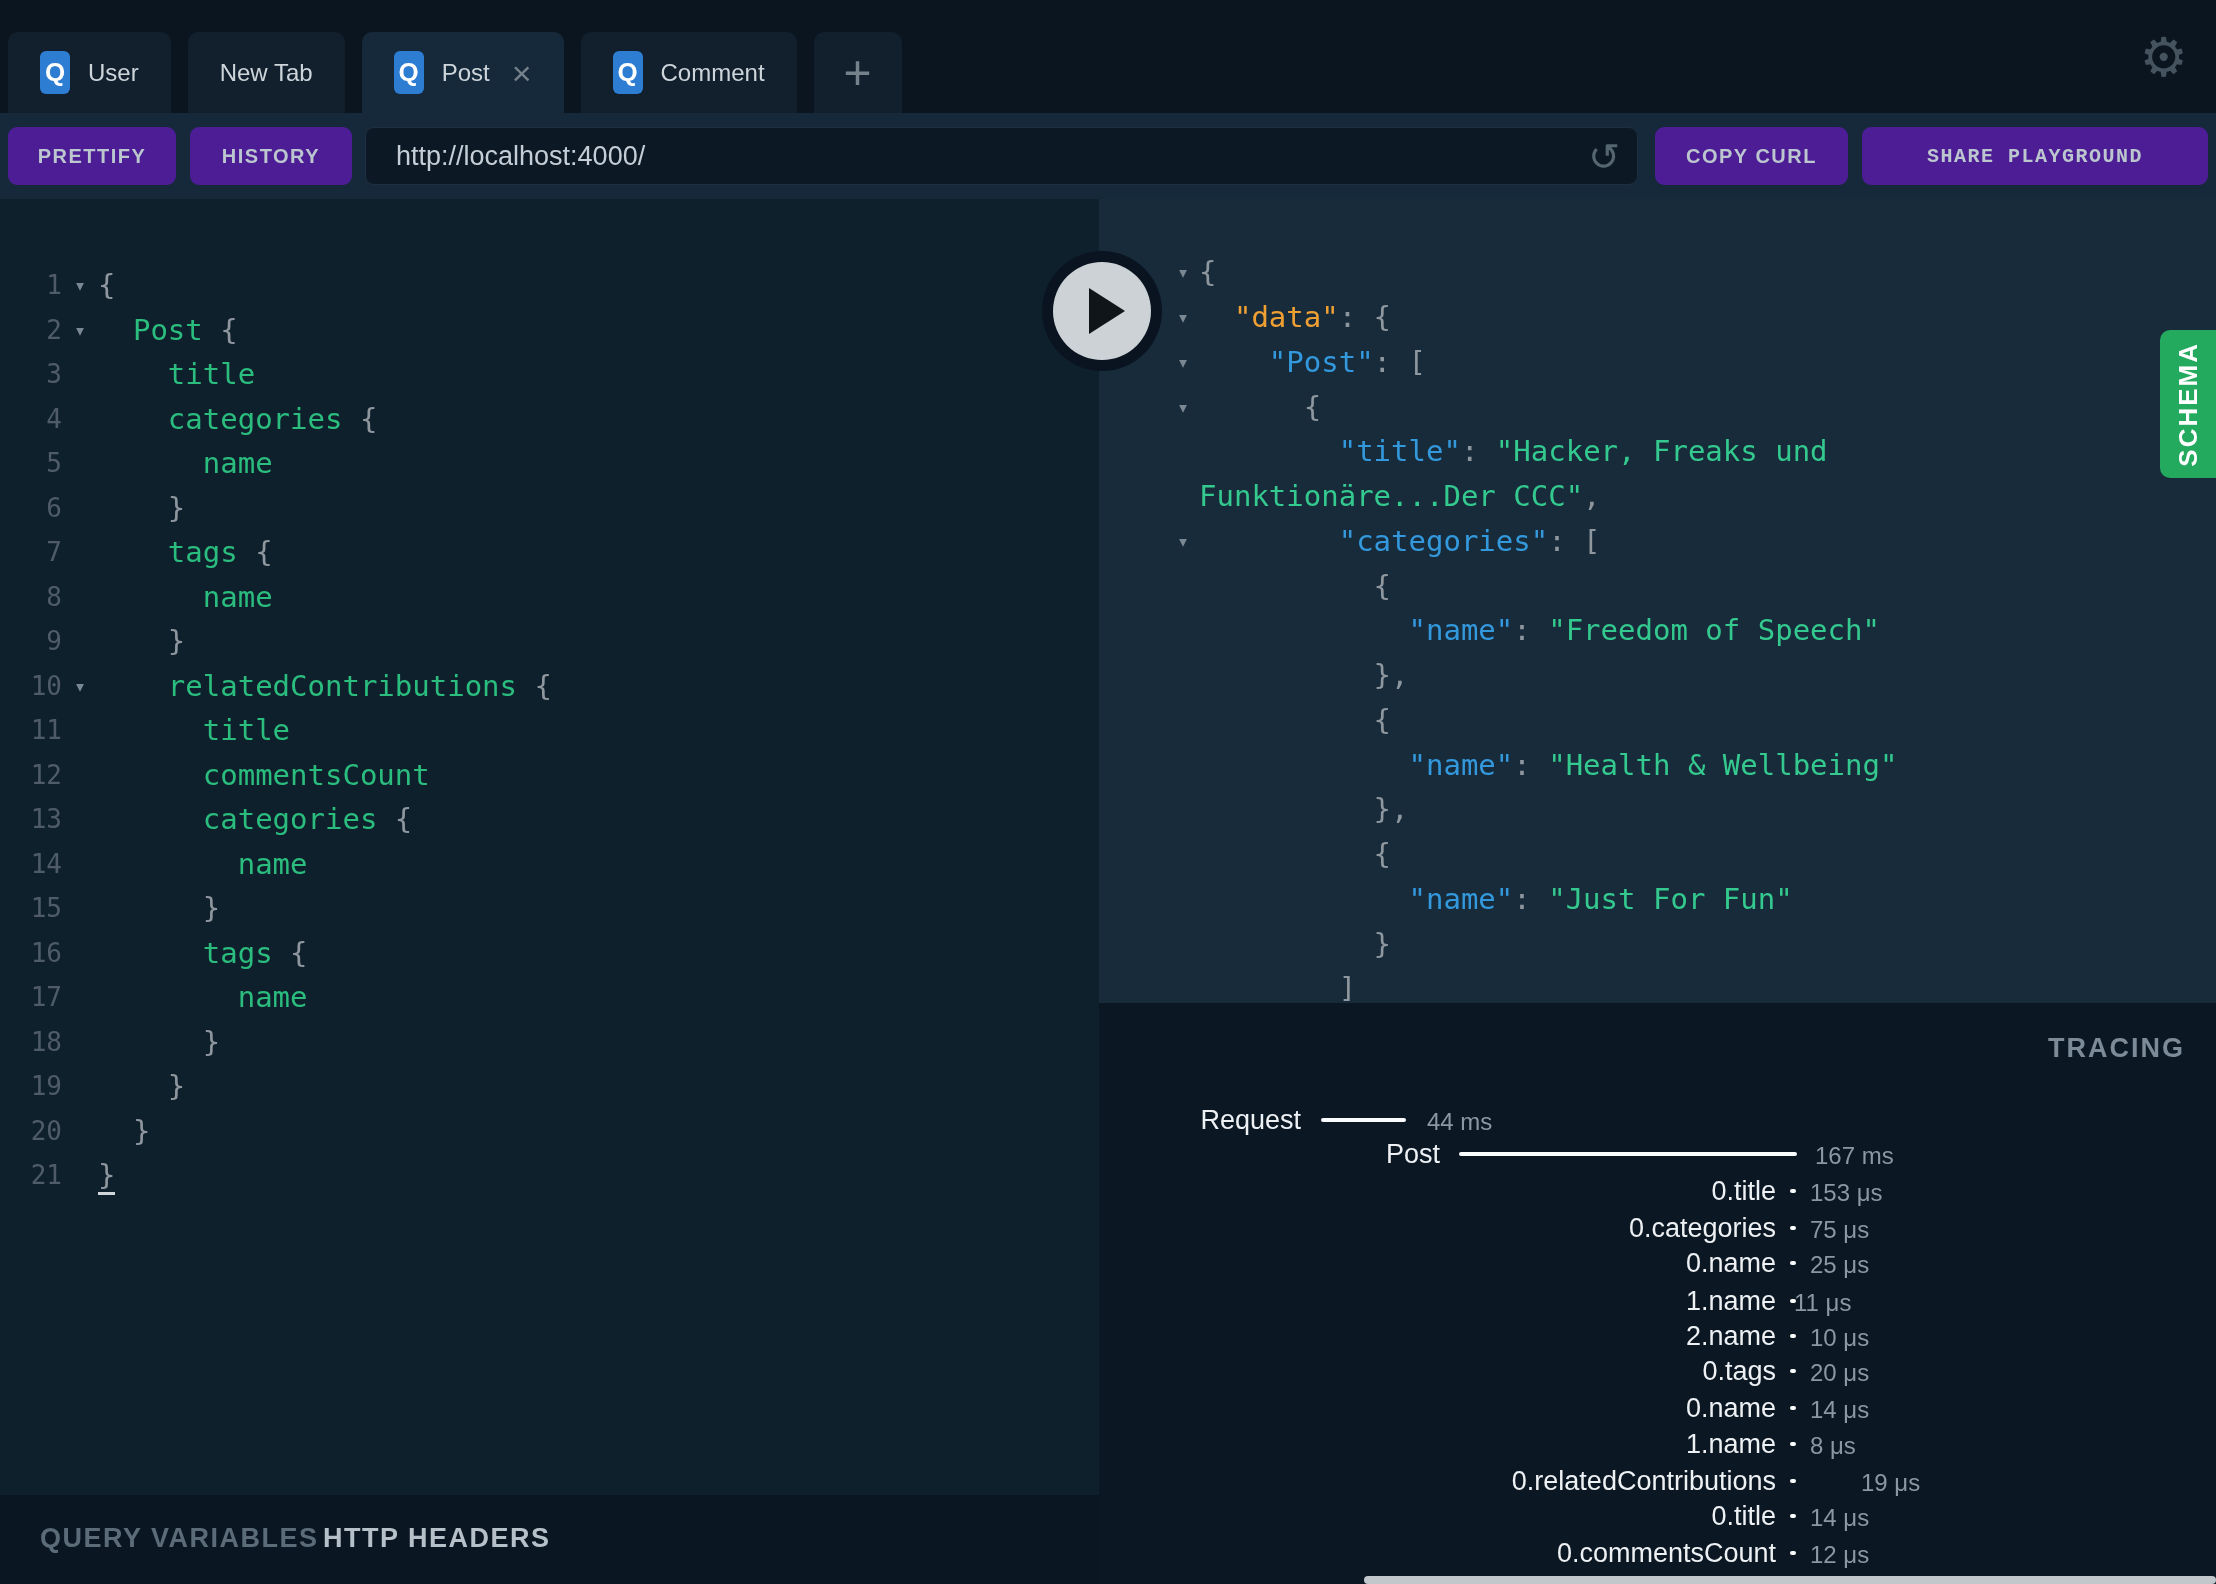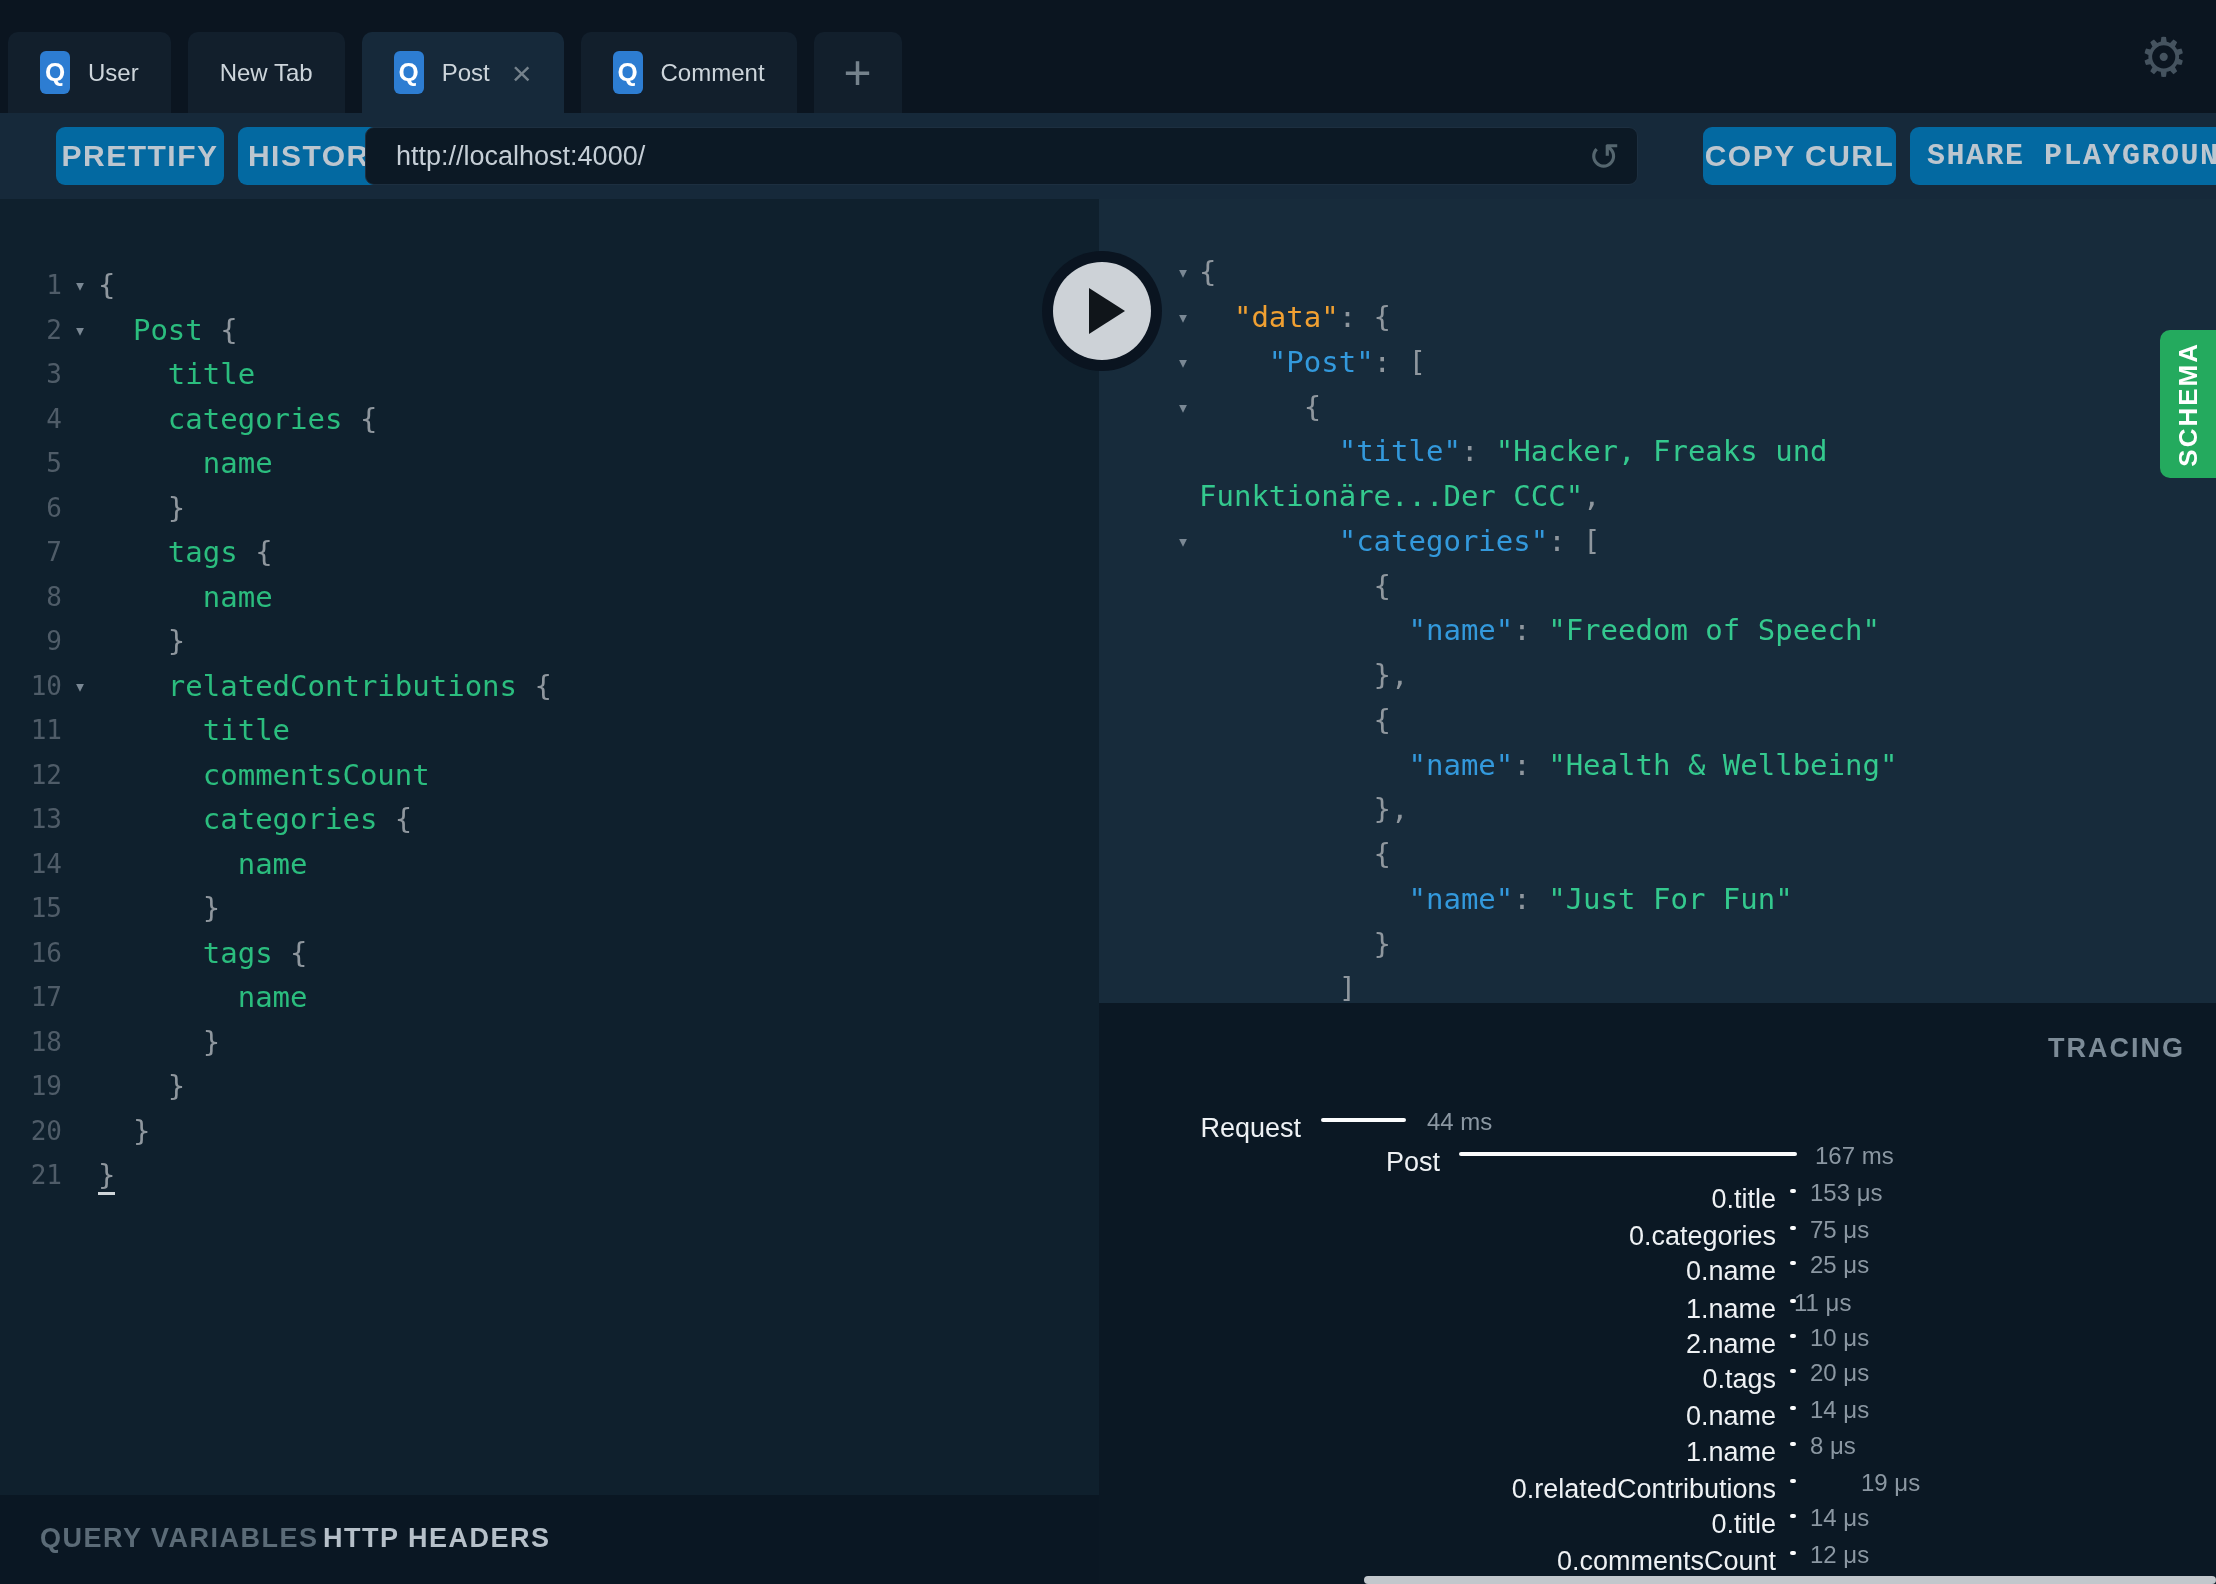--- a/index.html
+++ b/index.html
@@ -17,23 +17,23 @@
             background:var(--q-badge); color:#fff; font-weight:bold; font-size:26px; border-radius:6px;
             margin-right:18px; }
   .tlabel { color:#cdd5db; font-size:24px; }
   .tclose { color:#75828c; font-size:34px; margin-left:22px; line-height:1; }
   .addtab { height:81px; width:88px; display:flex; align-items:center; justify-content:center;
             background:#121f2c; border-radius:10px 10px 0 0; color:#75828c; font-size:48px; font-weight:300; }
   .gear { position:absolute; right:28px; top:30px; font-size:54px; color:#45535f; line-height:1; }
 
   
   .toolbar { position:absolute; left:0; top:113px; width:2216px; height:86px; background:var(--bg-active); }
-  .tbtn { position:absolute; top:14px; height:58px; background:#0369a1; border:none; border-radius:9px;
-          color:#bcc6cf; font-family:"Liberation Sans",sans-serif; font-size:30px; letter-spacing:1.5px;
-          font-weight:600; display:flex; align-items:center; justify-content:center;margin-left:48px; }
+  .tbtn { position:absolute; top:14px; height:58px; background:#4c1d95; border:none; border-radius:9px;
+          color:#bcc6cf; font-family:"Liberation Sans",sans-serif; font-size:20px; letter-spacing:1.5px;
+          font-weight:600; display:flex; align-items:center; justify-content:center; }
   .urlwrap { position:absolute; left:365px; top:14px; width:1273px; height:58px; }
   .urlinput { width:100%; height:100%; background:#0c1925; border:1px solid #1d2f40; border-radius:9px;
               color:#c5ced6; font-size:27px; padding-left:30px; font-family:"Liberation Sans",sans-serif; outline:none; }
   .refresh { position:absolute; right:18px; top:8px; font-size:38px; color:#55666f; }
 
   
   .editor-pane   { position:absolute; left:0;    top:199px;  width:1099px; height:1296px; background:#0f202d; overflow:hidden; }
   .response-pane { position:absolute; left:1099px; top:199px; width:1117px; height:804px; background:#172b3b; overflow:hidden; }
   .tracing-pane  { position:absolute; left:1099px; top:1003px; width:1117px; height:581px; background:#0b1824; overflow:hidden; }
   .bottombar     { position:absolute; left:0; top:1495px; width:1099px; height:89px; background:#0a1723; }
@@ -70,21 +70,21 @@
   
   .schema { position:absolute; left:2160px; top:330px; width:56px; height:148px; background:var(--schema-green);
             border-radius:10px 0 0 10px; display:flex; align-items:center; justify-content:center; z-index:6; }
   .schema span { writing-mode:vertical-rl; transform:rotate(180deg); color:#fff; font-weight:bold;
                  font-size:26px; letter-spacing:2px; }
 
   
   .trtitle { position:absolute; right:31px; top:30px; color:#7c8b97; font-size:27px; font-weight:bold;
              letter-spacing:2px; }
   .trow { position:absolute; left:0; width:100%; height:32px; }
-  .trlab { position:absolute; top:0; color:#eef1f4; font-size:27px; white-space:nowrap;margin-top:8px; }
+  .trlab { position:absolute; top:0; color:#eef1f4; font-size:27px; white-space:nowrap; }
   .trbar { position:absolute; top:13px; height:4px; background:#fbfcfd; border-radius:2px; }
   .trval { position:absolute; top:3px; color:#8b97a2; font-size:24px; white-space:nowrap; }
   .trscroll { position:absolute; left:265px; top:573px; width:852px; height:8px; background:#c2c7cc; border-radius:4px; }
 
   
   .bb-item { position:absolute; top:28px; font-size:27px; font-weight:600; letter-spacing:1.5px; }
   .bb-qv { left:40px; color:#5b6b77; }
   .bb-hh { left:323px; color:#b6c0c9; }
 </style>
 </head>

